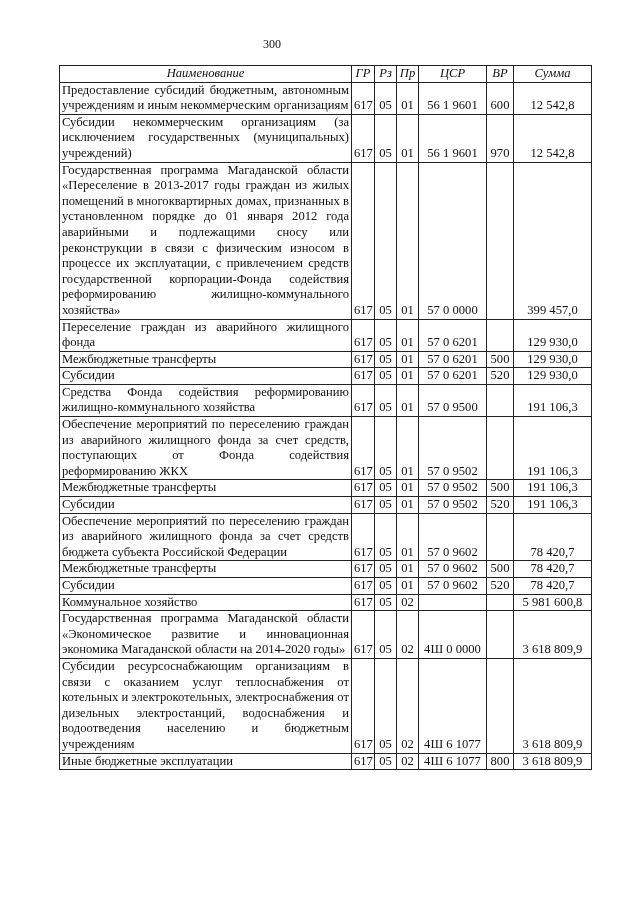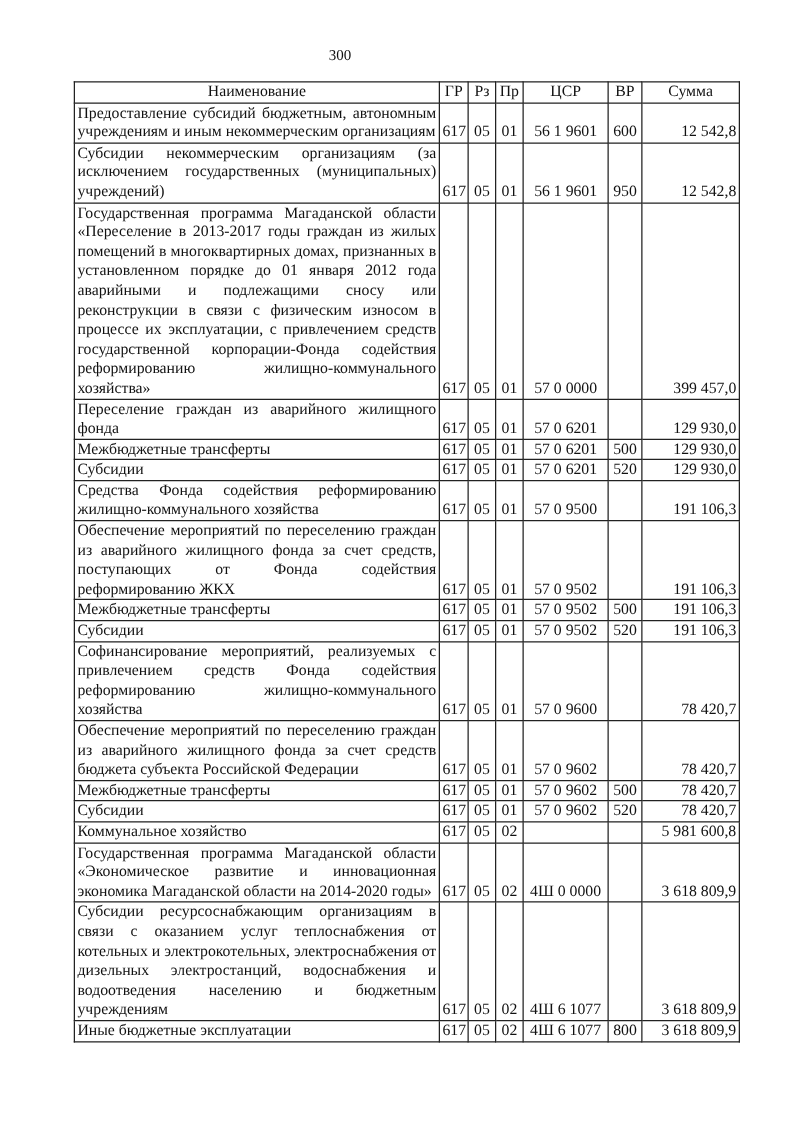--- a/index.html
+++ b/index.html
@@ -4,24 +4,24 @@
   <style>
     html, body { margin: 0; padding: 0; background: #ffffff; }
     body { width: 640px; height: 905px; position: relative; overflow: hidden;
            font-family: "Liberation Serif", "DejaVu Serif", serif; color: #111; }
     .page-number { position: absolute; top: 37px; left: 0; width: 544px; text-align: center;
                    font-size: 12px; }
     table.budget { position: absolute; top: 65px; left: 59px; border-collapse: collapse;
                    table-layout: fixed; width: 532px; font-size: 12.6px; line-height: 15.6px; }
     table.budget td, table.budget th { border: 1px solid #222; padding: 0 2px; vertical-align: bottom;
                    font-weight: normal; overflow: hidden; }
-    table.budget th { text-align: center; vertical-align: middle; height: 15px; }
+    table.budget th { text-align: center; vertical-align: middle; height: 15px; font-style: italic; }
     td.name { text-align: justify; text-align-last: left; vertical-align: top; padding: 0 3px; }
     td.c { text-align: center; white-space: nowrap; }
-    td.r { text-align: right; white-space: nowrap; padding-right: 2px; }
+    td.r { text-align: center; white-space: nowrap; padding-right: 2px; }
     col.c-name { width: 292px; }
     col.c-gr { width: 23px; }
     col.c-rz { width: 22px; }
     col.c-pr { width: 22px; }
     col.c-csr { width: 68px; }
     col.c-vr { width: 27px; }
     col.c-sum { width: 78px; }
   </style>
 </head>
 <body>
@@ -58,21 +58,21 @@
         <td class="c">56 1 9601</td>
         <td class="c">600</td>
         <td class="r">12 542,8</td>
       </tr>
       <tr>
         <td class="name">Субсидии некоммерческим организациям (за исключением государственных (муниципальных) учреждений)</td>
         <td class="c">617</td>
         <td class="c">05</td>
         <td class="c">01</td>
         <td class="c">56 1 9601</td>
-        <td class="c">950</td>
+        <td class="c">970</td>
         <td class="r">12 542,8</td>
       </tr>
       <tr>
         <td class="name">Государственная программа Магаданской области «Переселение в 2013-2017 годы граждан из жилых помещений в многоквартирных домах, признанных в установленном порядке до 01 января 2012 года аварийными и подлежащими сносу или реконструкции в связи с физическим износом в процессе их эксплуатации, с привлечением средств государственной корпорации-Фонда содействия реформированию жилищно-коммунального хозяйства»</td>
         <td class="c">617</td>
         <td class="c">05</td>
         <td class="c">01</td>
         <td class="c">57 0 0000</td>
         <td class="c"></td>
         <td class="r">399 457,0</td>
@@ -132,29 +132,20 @@
         <td class="r">191 106,3</td>
       </tr>
       <tr>
         <td class="name">Субсидии</td>
         <td class="c">617</td>
         <td class="c">05</td>
         <td class="c">01</td>
         <td class="c">57 0 9502</td>
         <td class="c">520</td>
         <td class="r">191 106,3</td>
-      </tr>
-      <tr>
-        <td class="name">Софинансирование мероприятий, реализуемых с привлечением средств Фонда содействия реформированию жилищно-коммунального хозяйства</td>
-        <td class="c">617</td>
-        <td class="c">05</td>
-        <td class="c">01</td>
-        <td class="c">57 0 9600</td>
-        <td class="c"></td>
-        <td class="r">78 420,7</td>
       </tr>
       <tr>
         <td class="name">Обеспечение мероприятий по переселению граждан из аварийного жилищного фонда за счет средств бюджета субъекта Российской Федерации</td>
         <td class="c">617</td>
         <td class="c">05</td>
         <td class="c">01</td>
         <td class="c">57 0 9602</td>
         <td class="c"></td>
         <td class="r">78 420,7</td>
       </tr>

